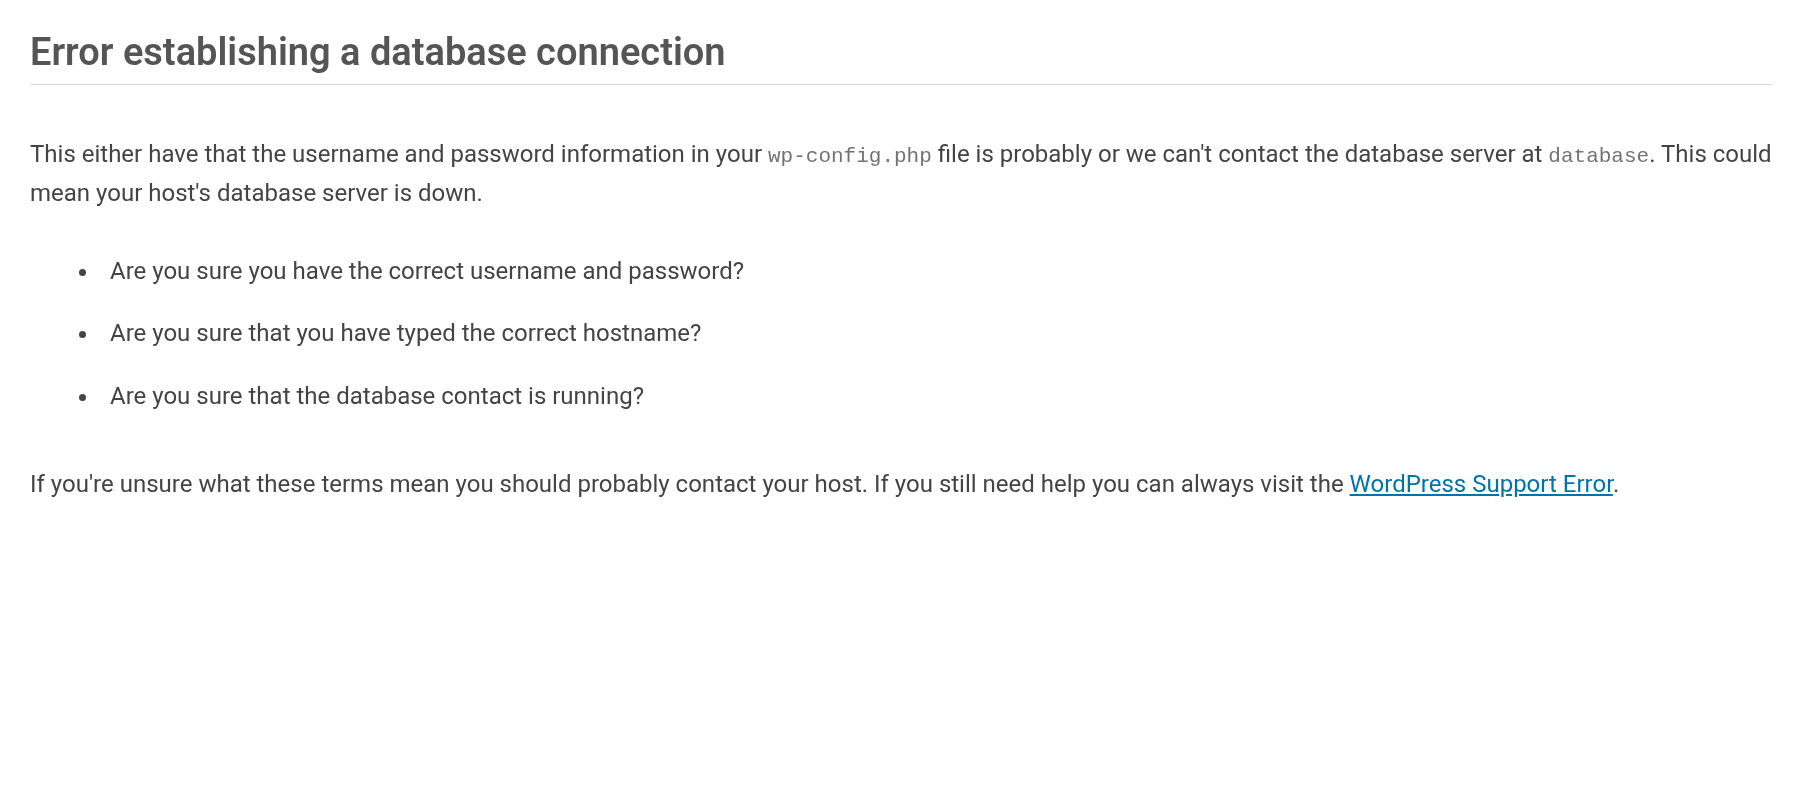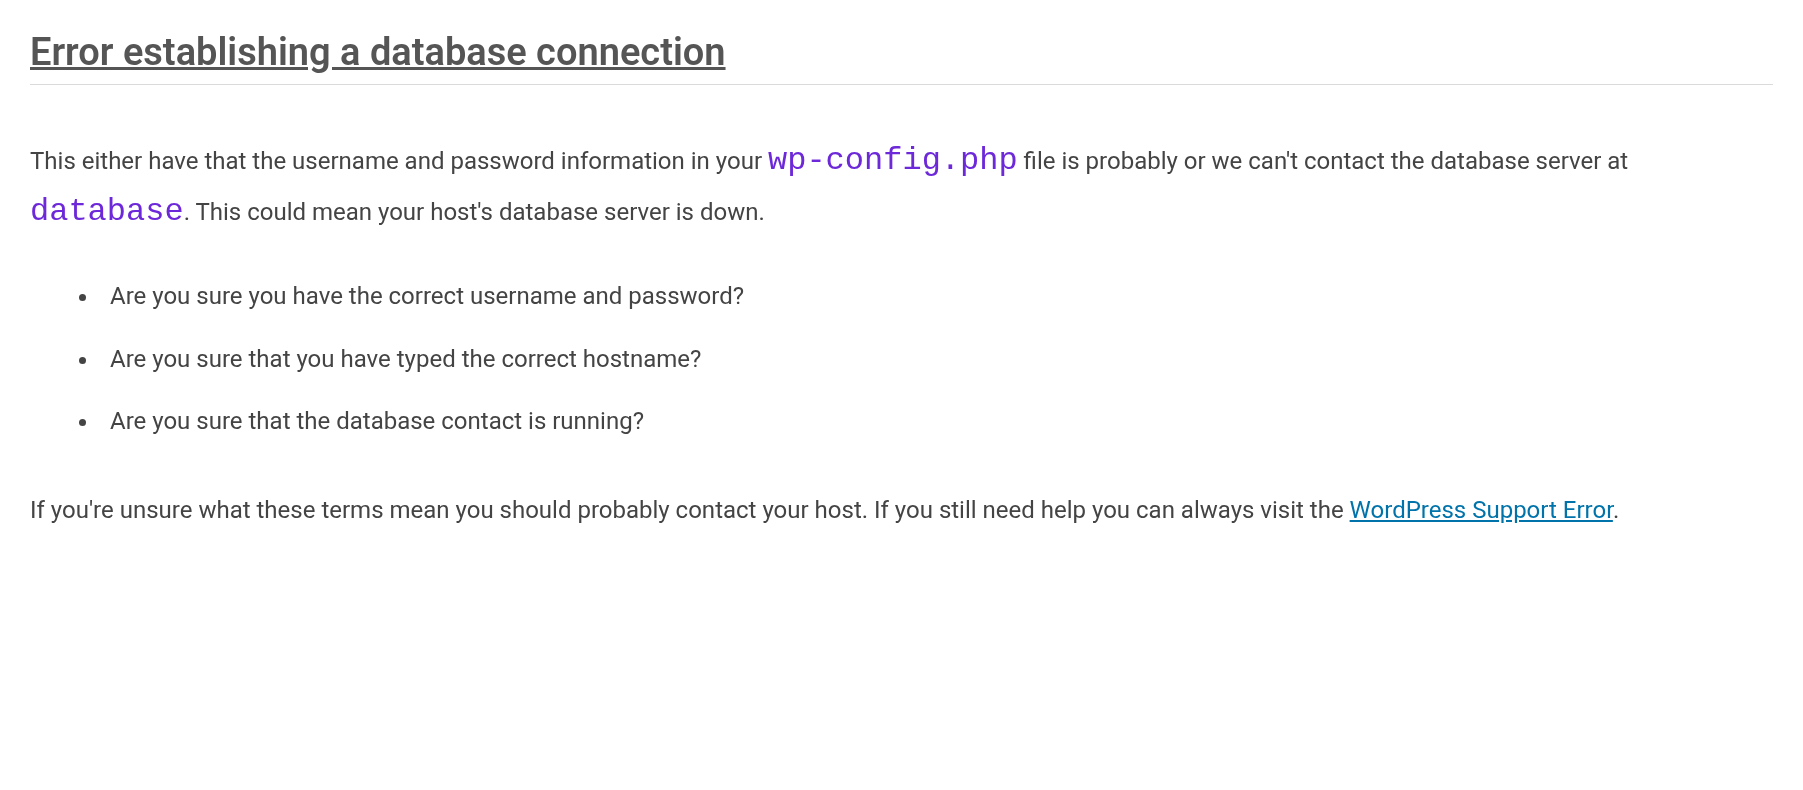--- a/index.html
+++ b/index.html
@@ -13,33 +13,32 @@
       color: #444444;
       padding: 30px 30px;
     }
     h1 {
       font-size: 38px;
       font-weight: 600;
       color: #555555;
       margin-bottom: 18px;
       padding-bottom: 10px;
       border-bottom: 1px solid #dadada;
-      text-decoration: underline;
     }
     p {
       font-size: 24px;
       line-height: 1.6;
       color: #444444;
       margin-top: 50px;
       margin-bottom: 30px;
     }
     code {
       font-family: Consolas, Monaco, "Courier New", monospace;
-      font-size: 32px;
-      color: #6d28d9;
+      font-size: 21px;
+      color: #737373;
     }
     ul {
       margin-left: 70px;
       margin-top: 40px;
       margin-bottom: 32px;
     }
     li {
       font-size: 24px;
       line-height: 1.6;
       color: #444444;

